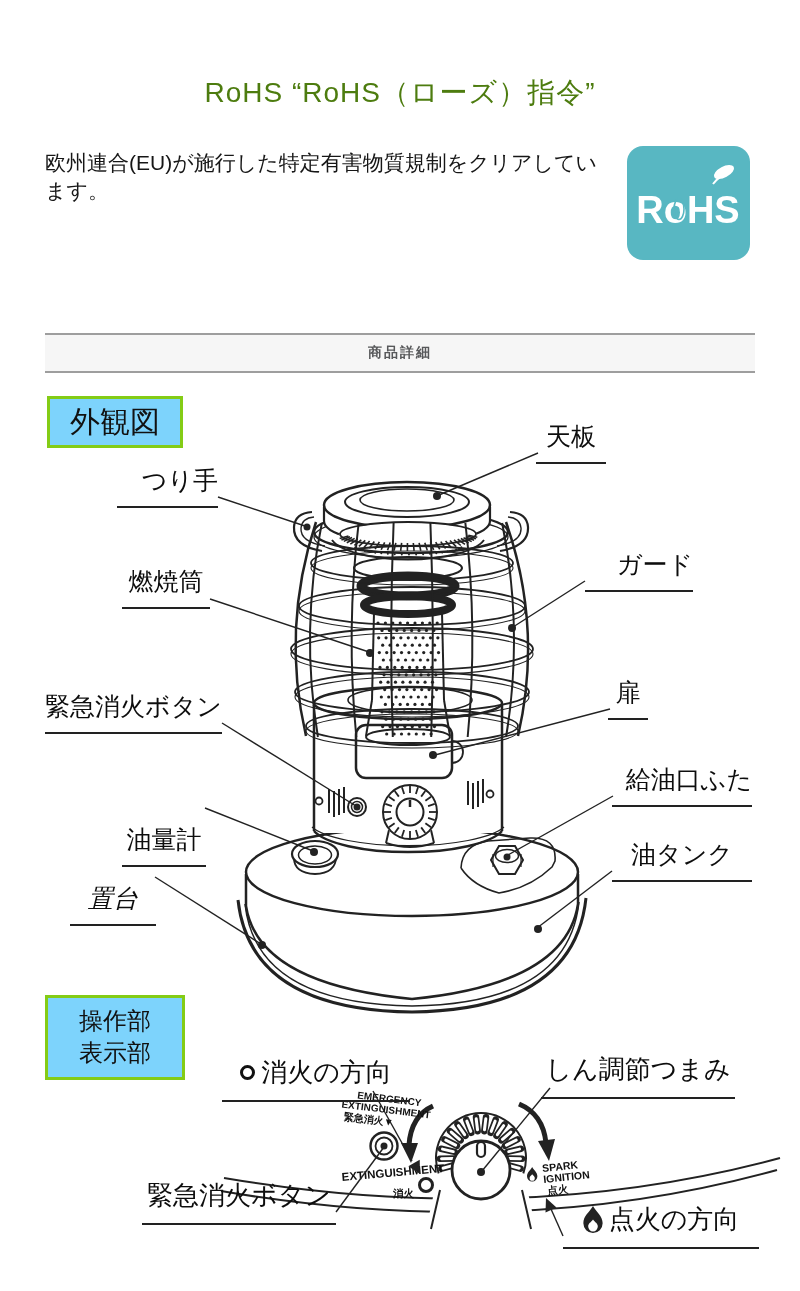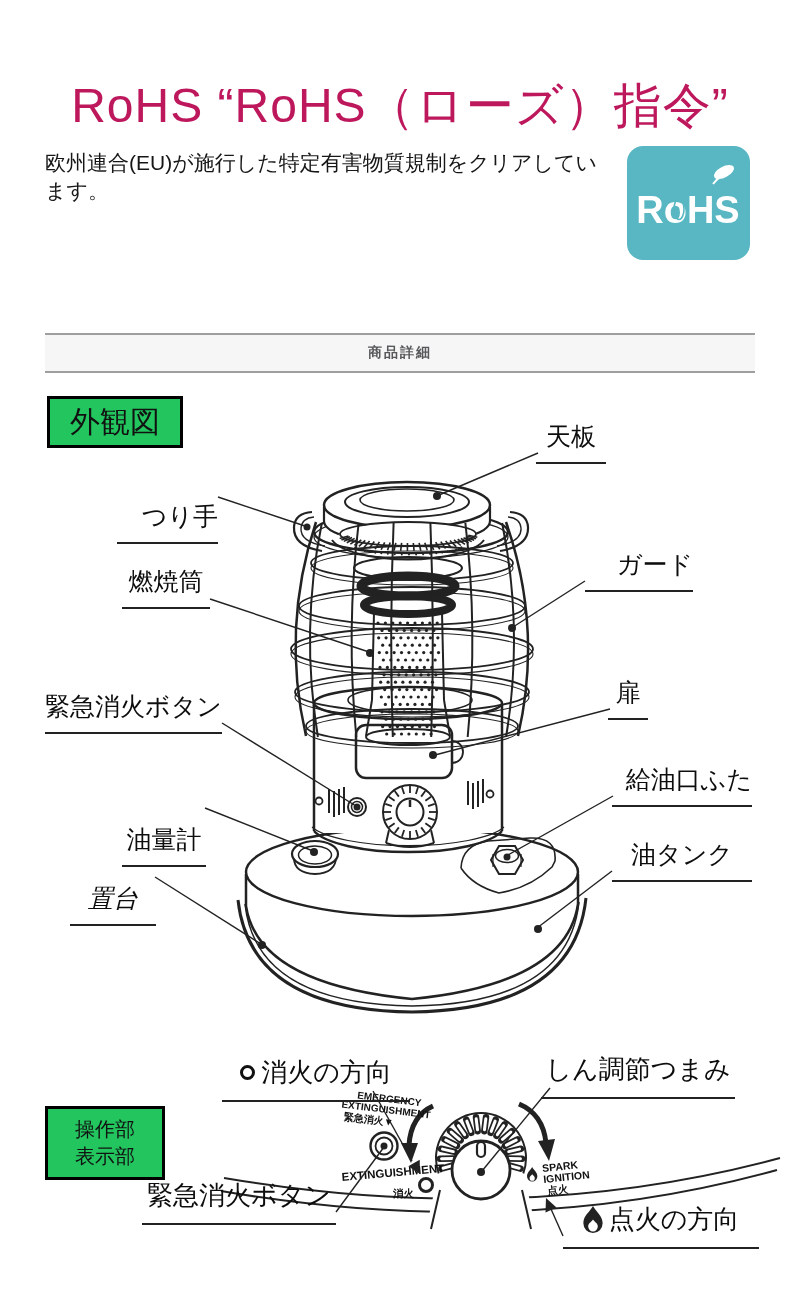--- a/index.html
+++ b/index.html
@@ -1,34 +1,34 @@
 <!DOCTYPE html>
 <html><head>
 <meta charset="utf-8">
 <style>
   * { margin:0; padding:0; box-sizing:border-box; }
   body { background:#ffffff; font-family:"Liberation Sans", sans-serif; }
   .page { position:relative; width:800px; height:1291px; background:#fff; overflow:hidden; }
   .art { position:absolute; left:0; top:0; z-index:1; pointer-events:none; }
 
   .title { position:absolute; top:74px; left:0; width:800px; text-align:center;
-           font-size:48px; font-weight:400; color:#be185d; letter-spacing:1px; z-index:2; }
+           font-size:28px; font-weight:400; color:#4d7c0f; letter-spacing:1px; z-index:2; }
   .intro { position:absolute; top:149px; left:45px; width:570px;
            font-size:21px; color:#161616; z-index:2; }
   .badge { position:absolute; top:146px; left:627px; z-index:2; }
 
   .banner { position:absolute; top:333px; left:45px; width:710px; height:40px;
             background:#f6f6f6; border-top:2px solid #9e9e9e; border-bottom:2px solid #9e9e9e;
             display:flex; align-items:center; justify-content:center; z-index:2; }
   .banner span { font-size:14px; font-weight:bold; color:#57585a; letter-spacing:2px; }
 
-  .secbox { position:absolute; border:3px solid #000000; background:#22c55e; color:#111;
+  .secbox { position:absolute; border:3px solid #84cc16; background:#7dd3fc; color:#111;
             text-align:center; z-index:3; }
   .secbox.ext { top:396px; left:47px; width:136px; height:52px; font-size:30px; line-height:46px; }
-  .secbox.ctl { top:1106px; left:45px; width:120px; padding:7px 0; font-size:20px; line-height:1.35; }
+  .secbox.ctl { top:995px; left:45px; width:140px; padding:7px 0; font-size:24px; line-height:1.35; }
   .secbox.ctl span { display:block; }
 
   .plabel { position:absolute; font-size:25px; color:#0d0d0d; line-height:1.15;
             border-bottom:2px solid #222; padding-bottom:11px; z-index:2; }
   .clabel { position:absolute; font-size:26px; color:#0d0d0d; line-height:1.15;
             border-bottom:2px solid #222; padding-bottom:12px; z-index:2;
             display:flex; align-items:center; justify-content:center; gap:6px; }
   .ta-r { text-align:right; } .ta-c { text-align:center; }
   .circle-marker { display:inline-block; width:15px; height:15px; border:3.5px solid #111;
                    border-radius:50%; flex:0 0 auto; }
@@ -509,21 +509,21 @@
       <path d="M 86,38 Q 92,30 104,24" fill="none" stroke="#ffffff" stroke-width="2"></path>
     </g>
   </svg>
 
   <div class="banner">
     <span>商品詳細</span>
   </div>
 
   <div class="secbox ext">外観図</div>
 
-  <div class="plabel ta-r" style="top:466px; left:117px; width:101px;margin-top:36px;">つり手</div>
+  <div class="plabel ta-r" style="top:466px; left:117px; width:101px;">つり手</div>
   <div class="plabel ta-c" style="top:422px; left:536px; width:70px;">天板</div>
   <div class="plabel ta-r" style="top:550px; left:585px; width:108px;">ガード</div>
   <div class="plabel ta-c" style="top:567px; left:122px; width:88px;">燃焼筒</div>
   <div class="plabel ta-c" style="top:692px; left:45px;  width:177px;">緊急消火ボタン</div>
   <div class="plabel ta-c" style="top:678px; left:608px; width:40px;">扉</div>
   <div class="plabel ta-c" style="top:777px; left:122px; width:84px;margin-top:48px;">油量計</div>
   <div class="plabel ta-r" style="top:765px; left:612px; width:140px;">給油口ふた</div>
   <div class="plabel ta-c" style="top:884px; left:70px;  width:86px;font-style:italic;">置台</div>
   <div class="plabel ta-c" style="top:840px; left:612px; width:140px;">油タンク</div>
 

